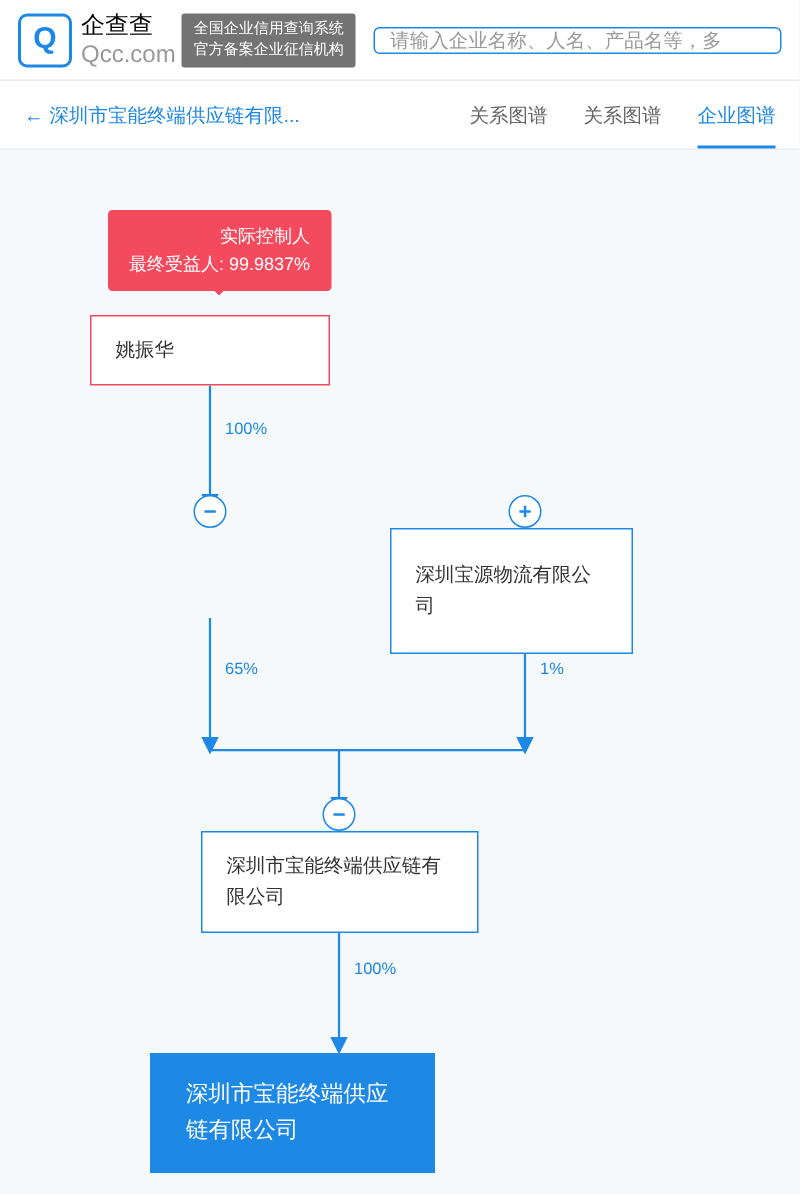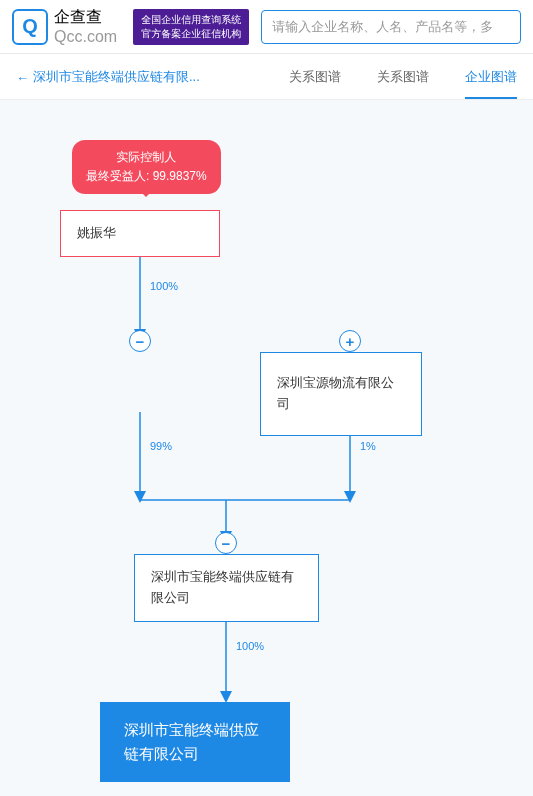--- a/index.html
+++ b/index.html
@@ -2,30 +2,30 @@
 <html><head>
 <meta charset="utf-8">
 <style>
 *{margin:0;padding:0;box-sizing:border-box;font-family:"Microsoft YaHei",Arial,sans-serif}
 body{width:533px;height:796px;background:#f5f9fc;overflow:hidden;position:relative}
 .header{background:#fff;border-bottom:1px solid #e8e8e8;height:54px;display:flex;align-items:center;padding:0 12px}
 .logo-box{display:flex;align-items:center;gap:6px}
 .logo-icon{width:36px;height:36px;border:2px solid #1e88e5;border-radius:6px;display:flex;align-items:center;justify-content:center;color:#1e88e5;font-size:20px;font-weight:bold}
 .logo-text{display:flex;flex-direction:column}
 .logo-sub{font-size:16px;color:#999}
-.tagline{background:#4c1d95;color:#fff;font-size:10px;padding:4px 8px;margin-left:16px;border-radius:2px;line-height:1.4}
-.search{flex:1;margin-left:12px;height:34px;border:1px solid #1e88e5;border-radius:4px;padding:0 10px;font-size:13px;color:#999;display:flex;align-items:center;background:#fff}
+.tagline{background:#737373;color:#fff;font-size:10px;padding:4px 8px;margin-left:4px;border-radius:2px;line-height:1.4}
+.search{flex:1;margin-left:12px;height:18px;border:1px solid #1e88e5;border-radius:4px;padding:0 10px;font-size:13px;color:#999;display:flex;align-items:center;background:#fff}
 .nav{background:#fff;height:46px;display:flex;align-items:center;padding:0 16px;border-bottom:1px solid #eee}
 .back{color:#1e88e5;font-size:13px;display:flex;align-items:center;gap:4px;flex:1}
-.tabs{display:flex;gap:36px}
+.tabs{display:flex;gap:24px}
 .tab{font-size:13px;color:#666;padding:12px 0;position:relative}
 .tab.active{color:#1e88e5}
 .tab.active::after{content:"";position:absolute;bottom:-1px;left:0;right:0;height:2px;background:#1e88e5}
 .diagram{position:relative;width:100%;height:696px}
-.controller-tag{position:absolute;left:72px;top:40px;background:#f44a5e;color:#fff;font-size:12px;padding:8px 14px;border-radius:13px;text-align:center;line-height:1.6}
+.controller-tag{position:absolute;left:72px;top:40px;background:#f44a5e;color:#fff;font-size:12px;padding:8px 14px;border-radius:3px;text-align:right;line-height:1.6}
 .controller-tag::after{content:"";position:absolute;bottom:-8px;left:50%;transform:translateX(-50%);border:5px solid transparent;border-top-color:#f44a5e}
 .node{position:absolute;background:#fff;border:1px solid #1e88e5;padding:12px 16px;font-size:13px;color:#333;text-align:left;max-width:190px;line-height:1.6}
 .node.red{border-color:#f44a5e}
 .node.final{background:#1e88e5;color:#fff;border:none;font-size:15px;padding:16px 24px}
 .circle-btn{position:absolute;width:22px;height:22px;border:1.5px solid #1e88e5;border-radius:50%;background:#fff;display:flex;align-items:center;justify-content:center;color:#1e88e5;font-size:15px;font-weight:bold;line-height:1}
 .pct{position:absolute;font-size:11px;color:#1e88e5}
 svg.lines{position:absolute;top:0;left:0;width:100%;height:100%;pointer-events:none}
 svg.lines line,svg.lines polyline{stroke:#1e88e5;stroke-width:1.5;fill:none}
 svg.lines .arrow{fill:#1e88e5}
 </style>
@@ -82,21 +82,21 @@
 
   <div class="node red" style="left:60px;top:110px;width:160px">姚振华</div>
 
   <span class="pct" style="left:150px;top:180px">100%</span>
 
   <div class="circle-btn" style="left:129px;top:230px">−</div>
   <div class="circle-btn" style="left:339px;top:230px">+</div>
 
   <div class="node" style="left:260px;top:252px;width:162px;padding:20px 16px">深圳宝源物流有限公司</div>
 
-  <span class="pct" style="left:150px;top:340px">99%</span>
+  <span class="pct" style="left:150px;top:340px">65%</span>
   <span class="pct" style="left:360px;top:340px">1%</span>
 
   <div class="circle-btn" style="left:215px;top:432px">−</div>
 
   <div class="node" style="left:134px;top:454px;width:185px">深圳市宝能终端供应链有限公司</div>
 
   <span class="pct" style="left:236px;top:540px">100%</span>
 
   <div class="node final" style="left:100px;top:602px;width:260px">深圳市宝能终端供应链有限公司</div>
 

